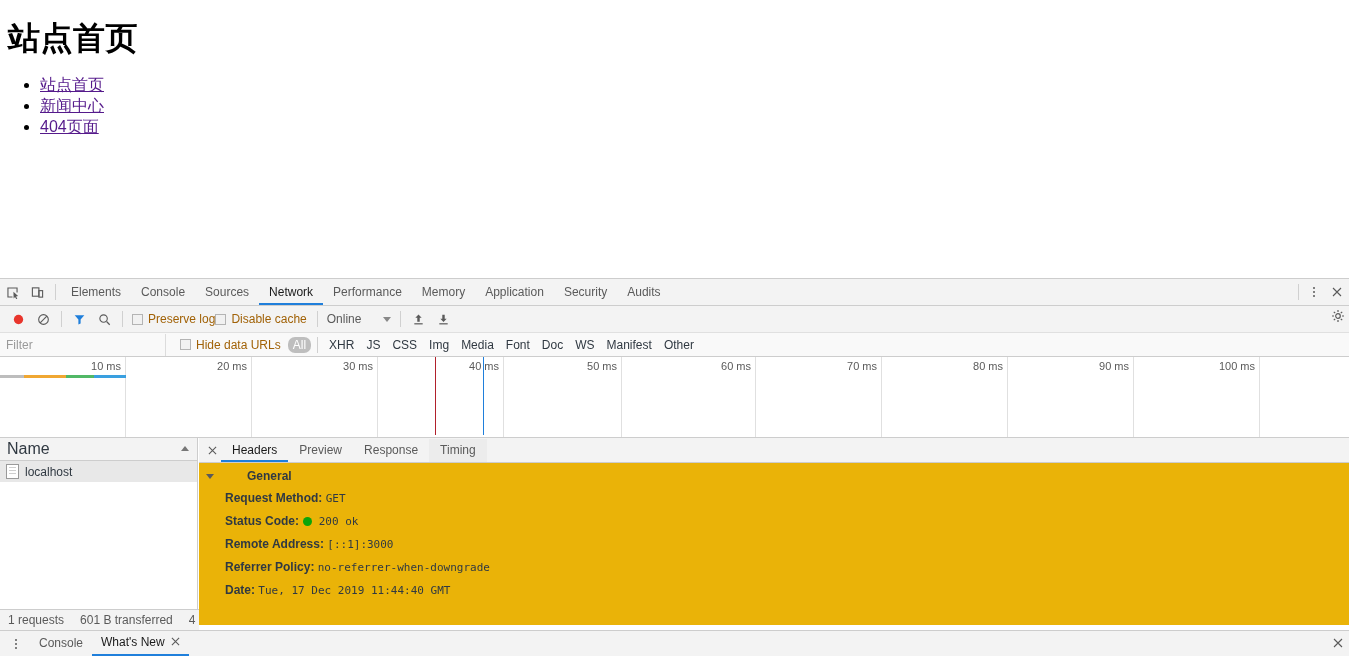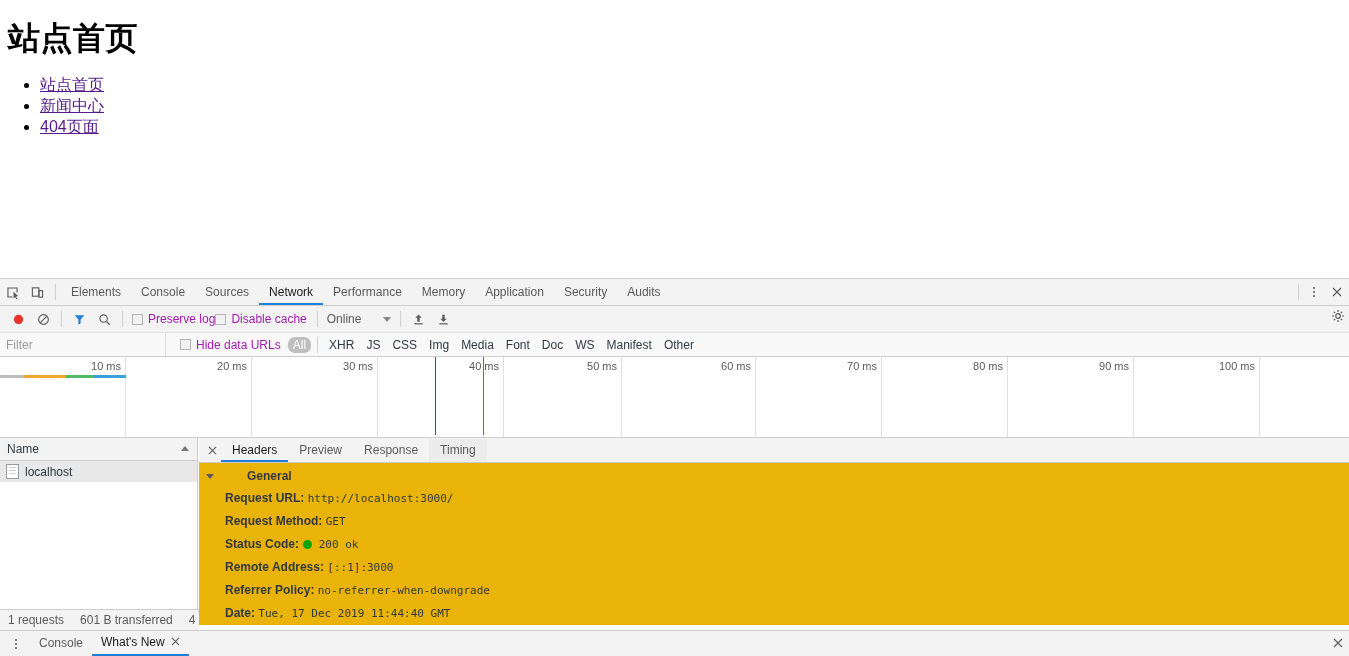--- a/index.html
+++ b/index.html
@@ -99,21 +99,21 @@
   }
   .chk {
     width: 11px; height: 11px;
     border: 1px solid #b4b4b4;
     background: #f1f1f1;
     display: inline-block;
     box-sizing: border-box;
     margin-right: 5px;
     vertical-align: -1px;
   }
-  .tb-label { color: #a21caf; font-size: 12px; cursor: default; display: flex; align-items: center; }
+  .tb-label { color: #a16207; font-size: 12px; cursor: default; display: flex; align-items: center; }
   #throttle-select {
     display: flex; align-items: center; gap: 22px;
     color: #5a5a5a; font-size: 12px; padding: 0 4px;
   }
   .caret-dn {
     width: 0; height: 0;
     border-left: 4px solid transparent;
     border-right: 4px solid transparent;
     border-top: 5px solid #888;
   }
@@ -174,21 +174,21 @@
     width: 198px; height: 187px;
     border-right: 1px solid #cdcdcd;
     box-sizing: border-box;
     background: #fff;
   }
   #req-header {
     height: 22px; line-height: 22px;
     border-bottom: 1px solid #cdcdcd;
     background: #f3f3f3;
     padding-left: 7px;
-    color: #303942; font-size: 12px;
+    color: #303942; font-size: 16px;
     position: relative;
   }
   #sort-arrow {
     position: absolute; right: 8px; top: 8px;
     width: 0; height: 0;
     border-left: 4px solid transparent;
     border-right: 4px solid transparent;
     border-bottom: 5px solid #777;
   }
   .req-row {
@@ -503,24 +503,20 @@
         <div class="d-tab hover">Timing</div>
       </div>
 
       <div id="detail-body">
         <div id="general-head">
           <span class="tri-dn"></span>
           <span>General</span>
         </div>
 
         <div class="hdr-line">
-          <span class="hdr-key">Request URL:</span>
-          <span class="hdr-val">http://localhost:3000/</span>
-        </div>
-        <div class="hdr-line">
           <span class="hdr-key">Request Method:</span>
           <span class="hdr-val">GET</span>
         </div>
         <div class="hdr-line">
           <span class="hdr-key">Status Code:</span>
           <span class="status-dot"></span>
           <span class="hdr-val">200 ok</span>
         </div>
         <div class="hdr-line">
           <span class="hdr-key">Remote Address:</span>

